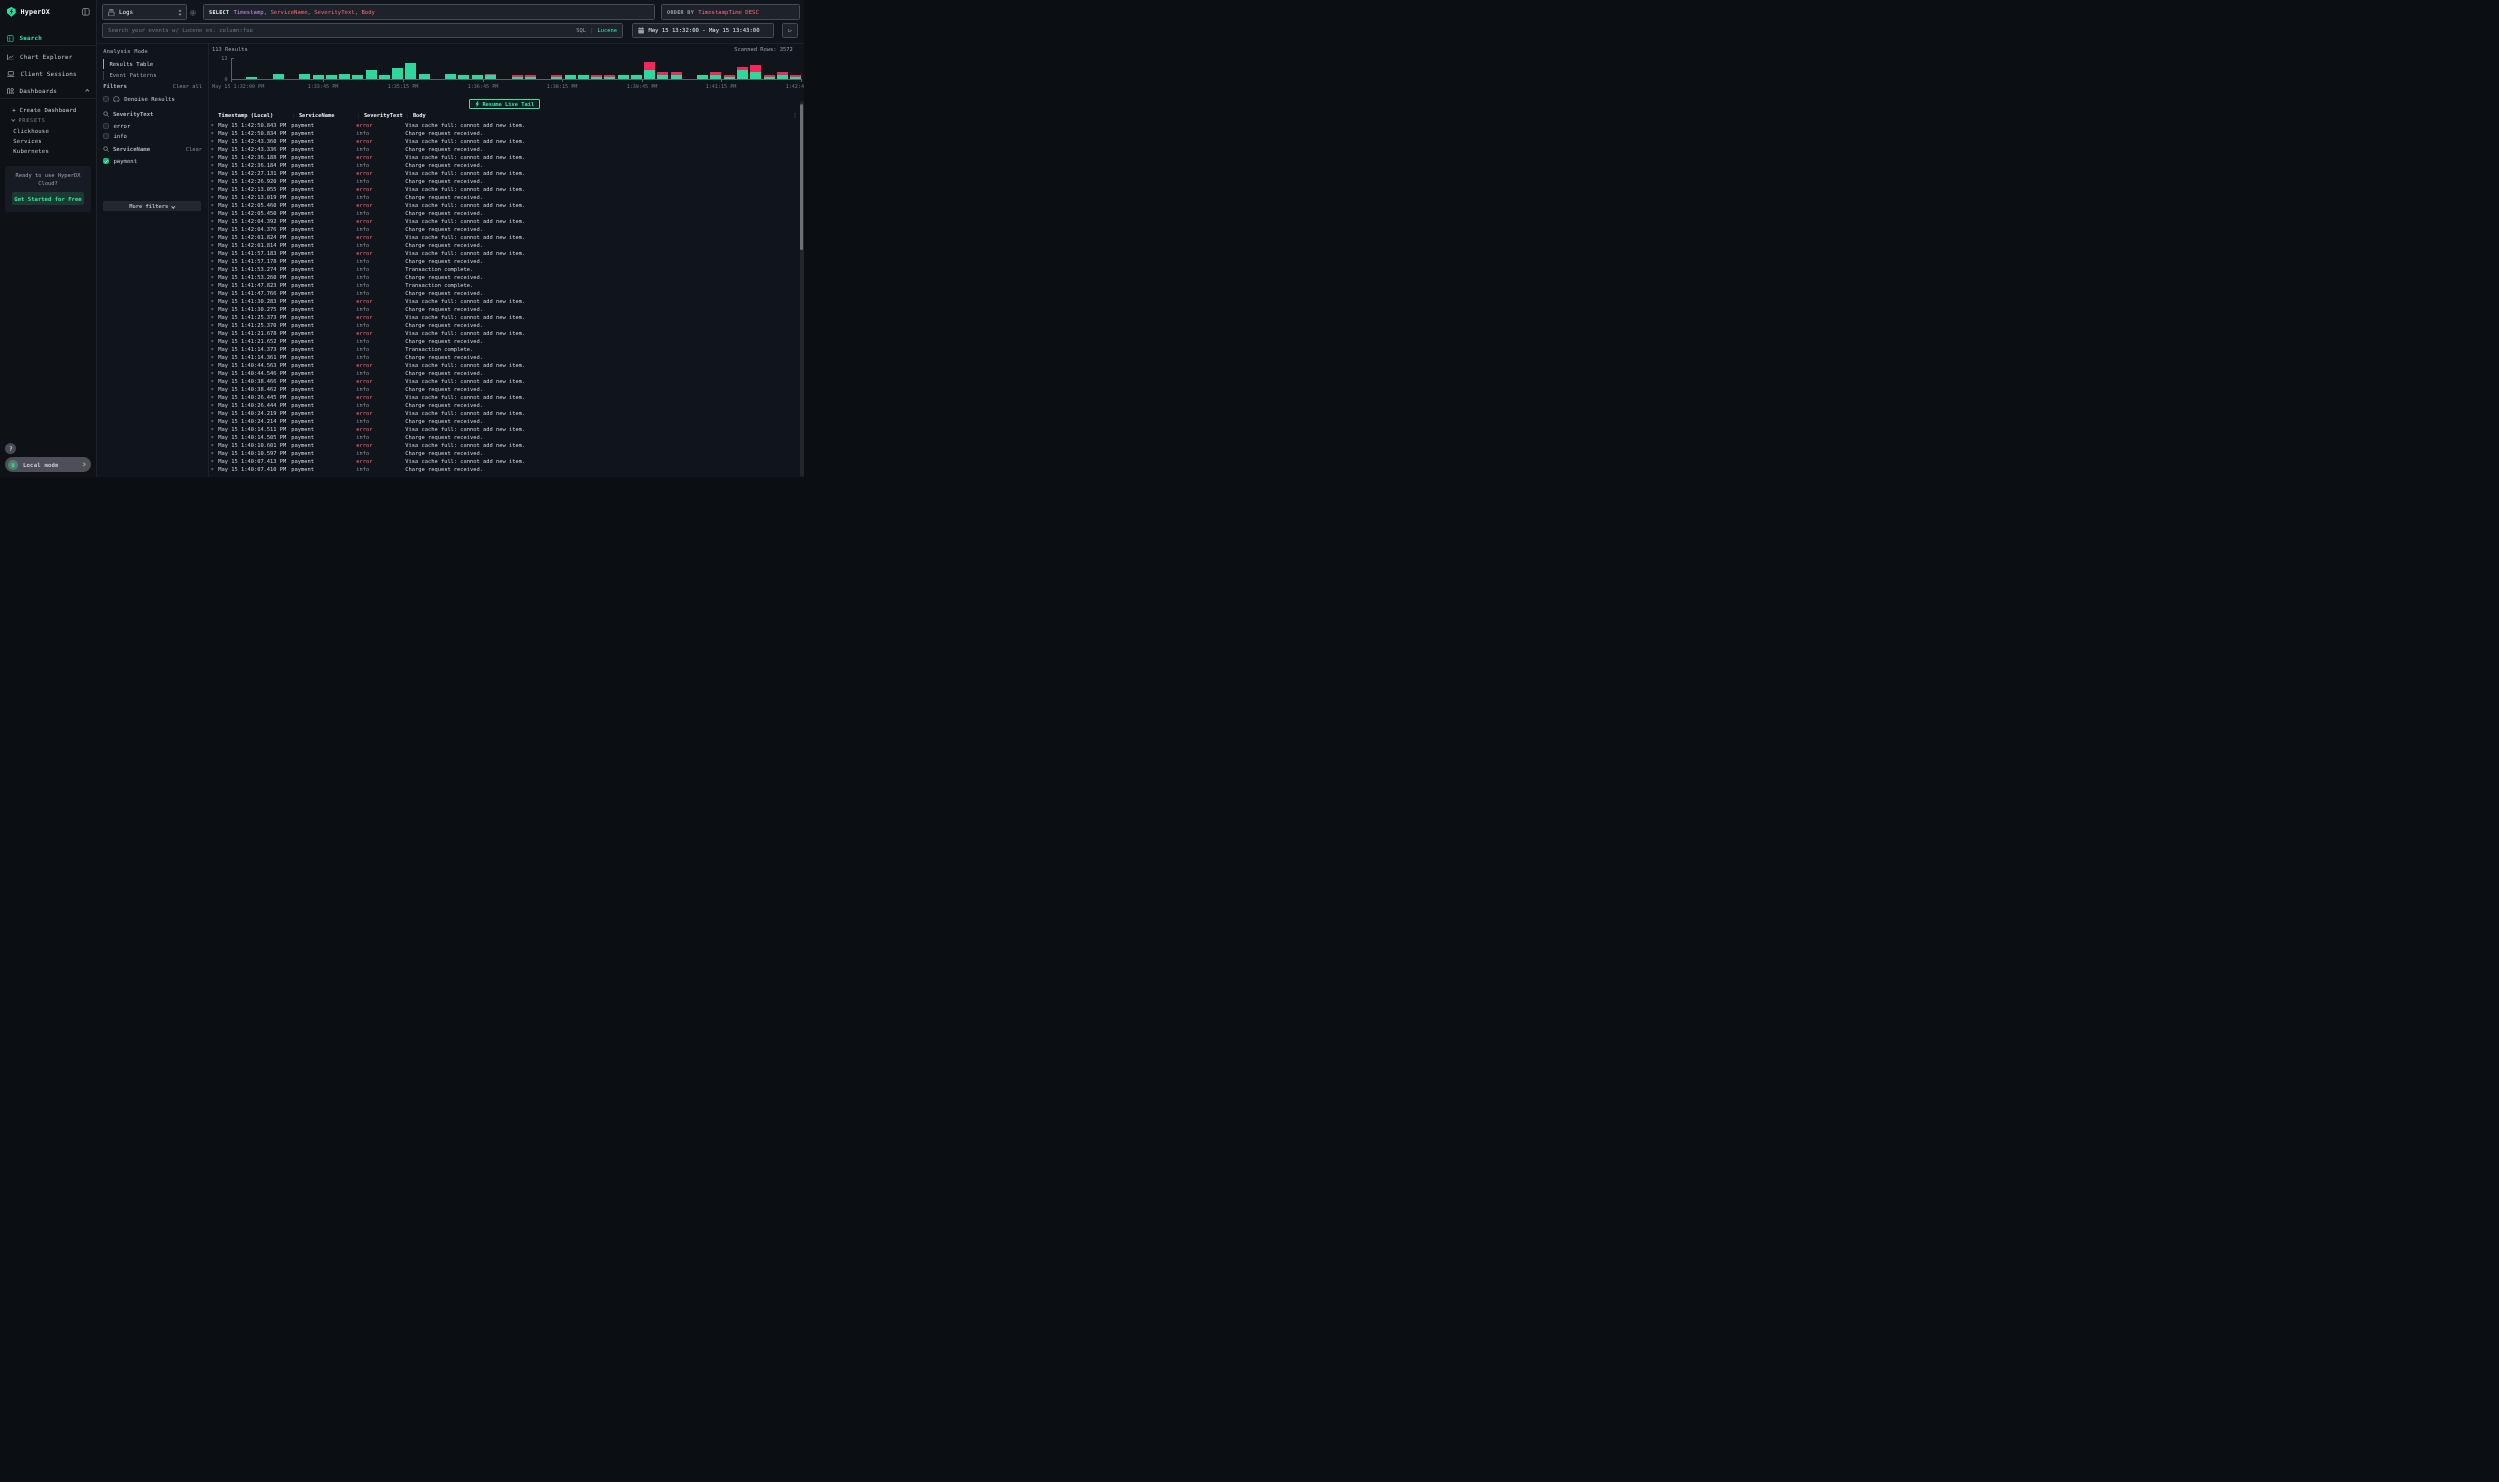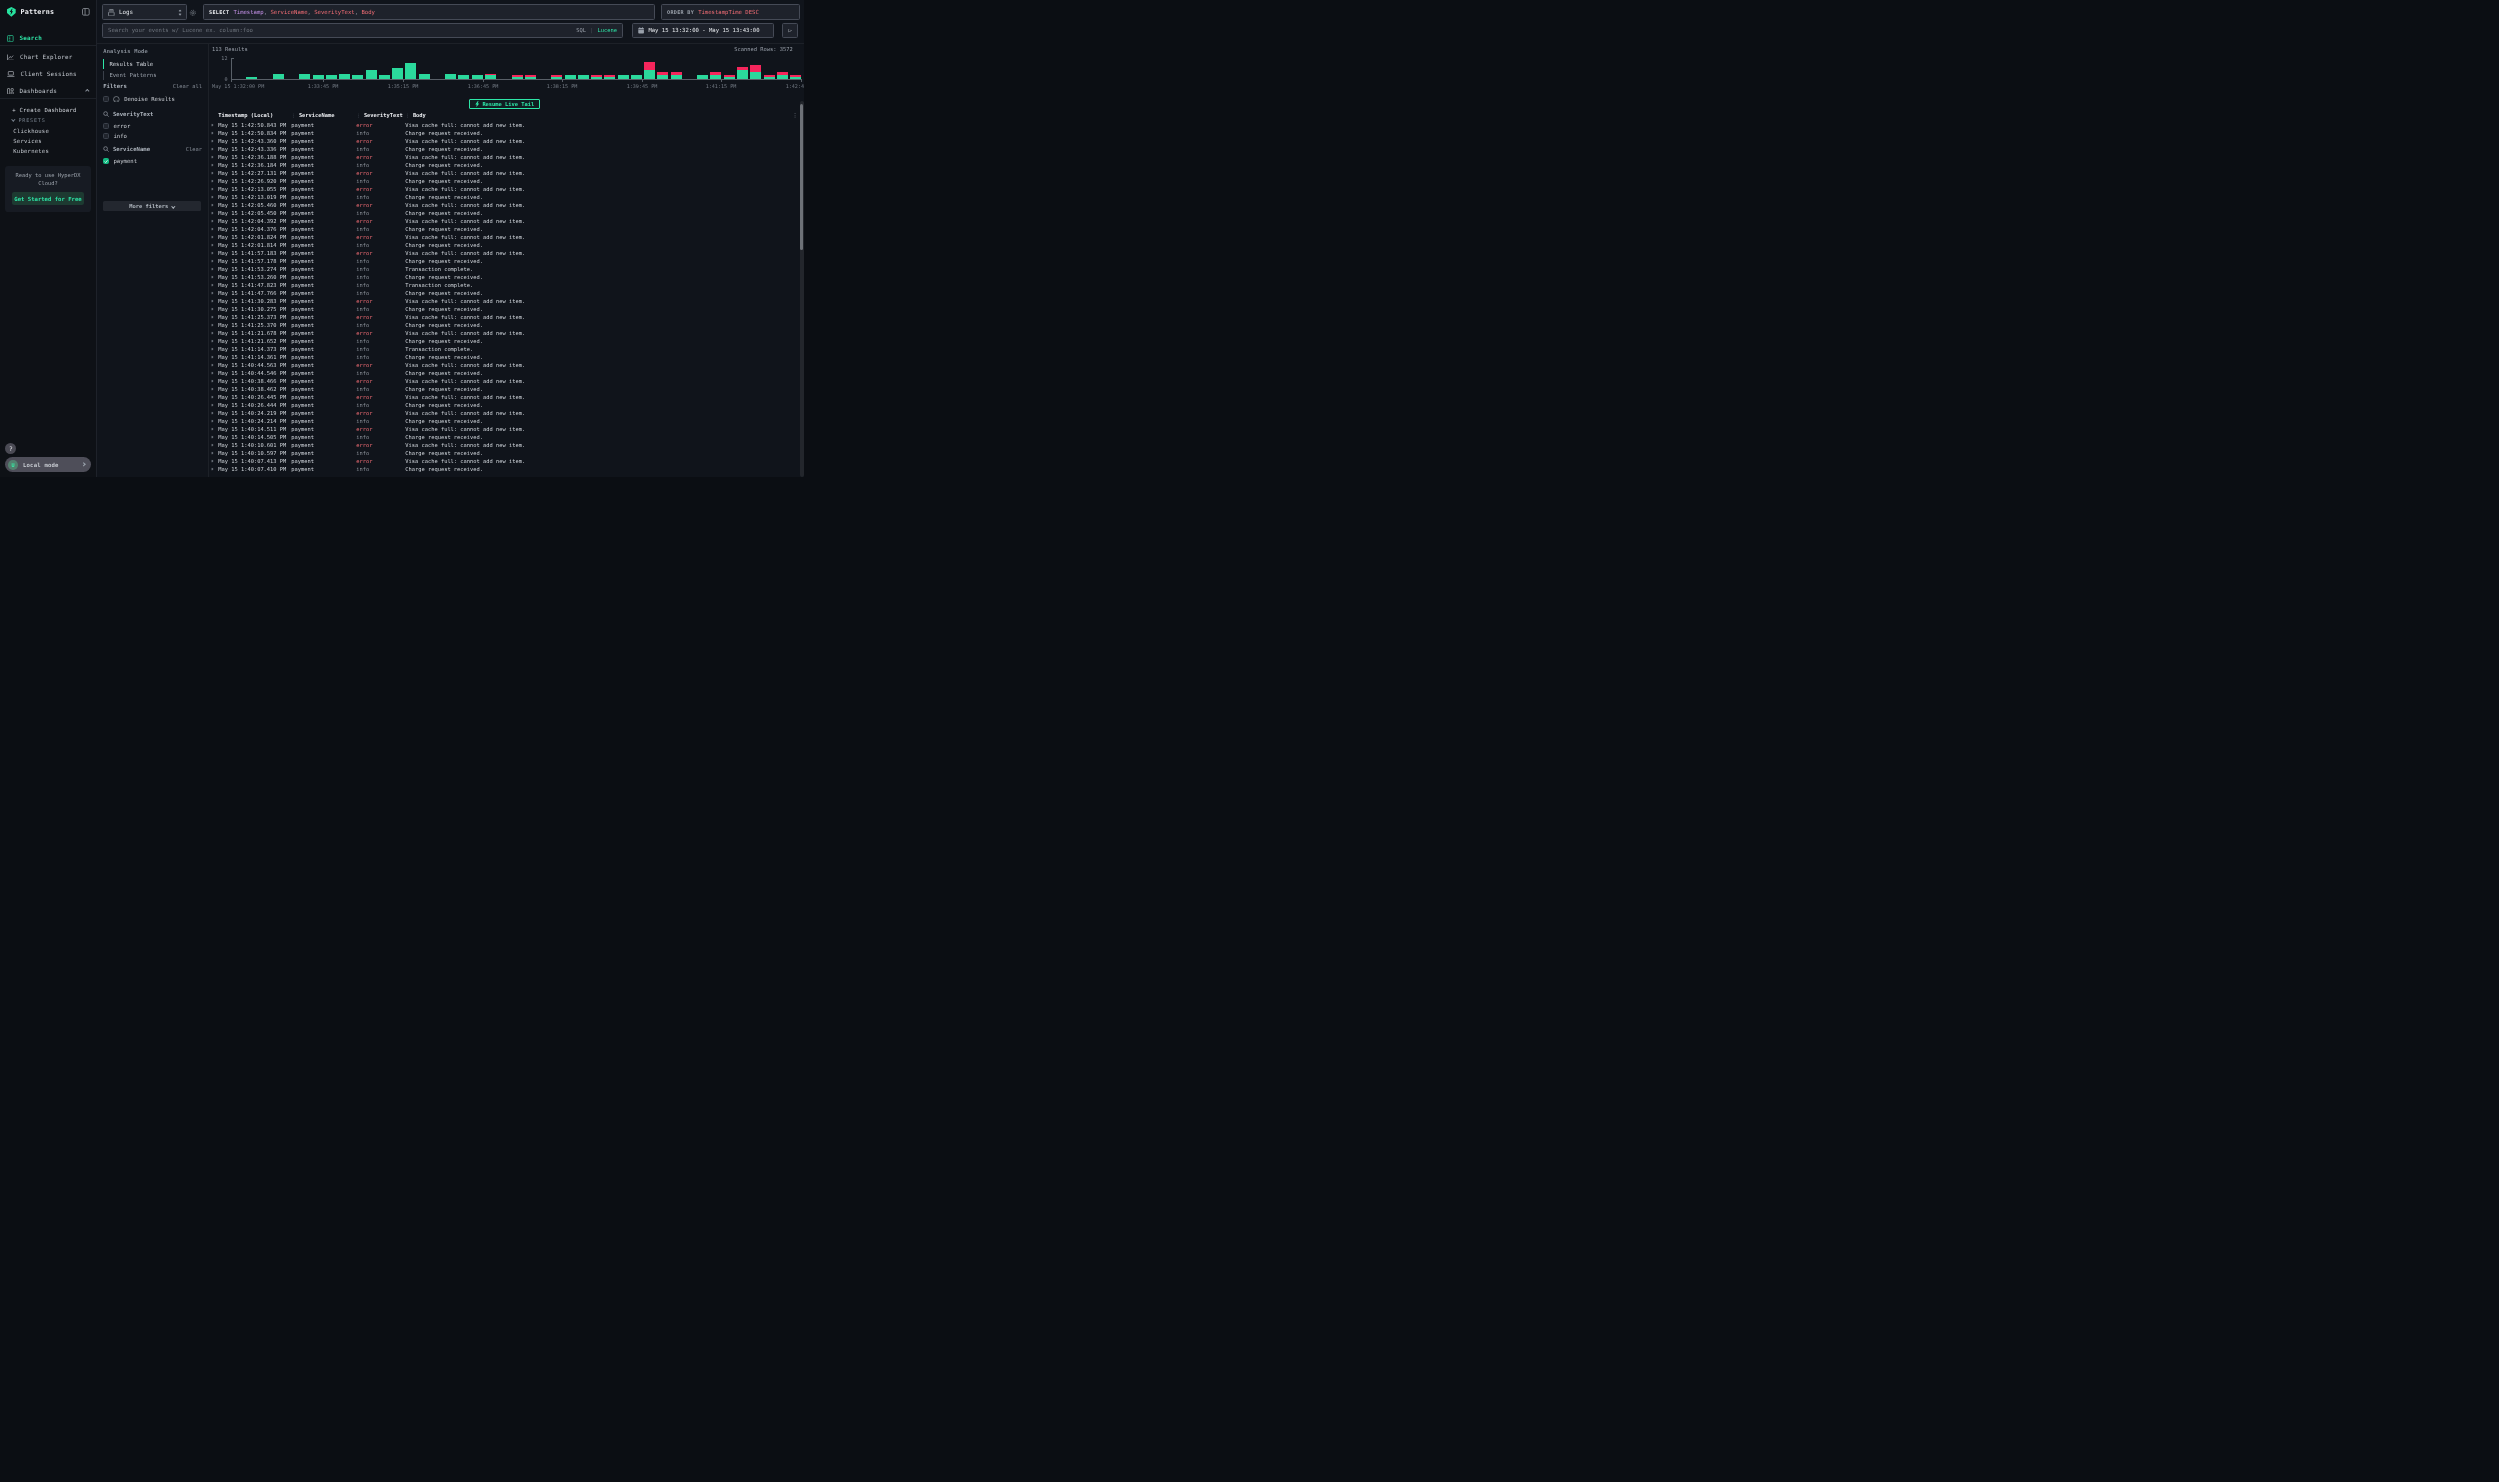--- a/index.html
+++ b/index.html
@@ -141,21 +141,21 @@
 <div class="screen">
 
   <aside class="sidebar">
     <div class="brand-row">
       <span style="display:flex;">
         <svg width="8.7" height="9.7" viewBox="0 0 17 19">
             <path d="M8.5 0 L17 4.2 V12 L8.5 19 L0 12 V4.2 Z" fill="#27e3a0"></path>
             <path d="M9.6 3.5 L5.4 10 H8 L6.9 15.5 L11.8 8.4 H9 L10.9 3.5 Z" fill="#0e1116"></path>
           </svg>
       </span>
-      <span class="brand-name">Patterns</span>
+      <span class="brand-name">HyperDX</span>
       <span class="collapse-btn">
         <svg width="7.7" height="7.7" viewBox="0 0 15 15" fill="none" stroke="#aab0b8" stroke-width="1.3">
             <rect x="1" y="1" width="13" height="13" rx="2.5"></rect>
             <line x1="6" y1="1.5" x2="6" y2="13.5"></line>
           </svg>
       </span>
     </div>
 
     <div class="nav-item active" style="top:32px;">
       <span style="display:flex;">

